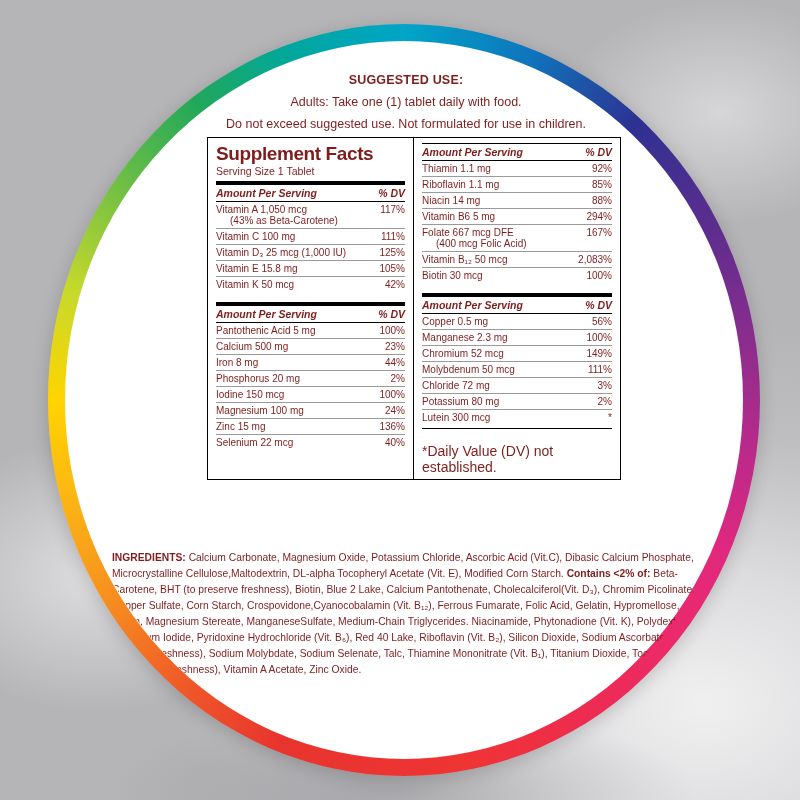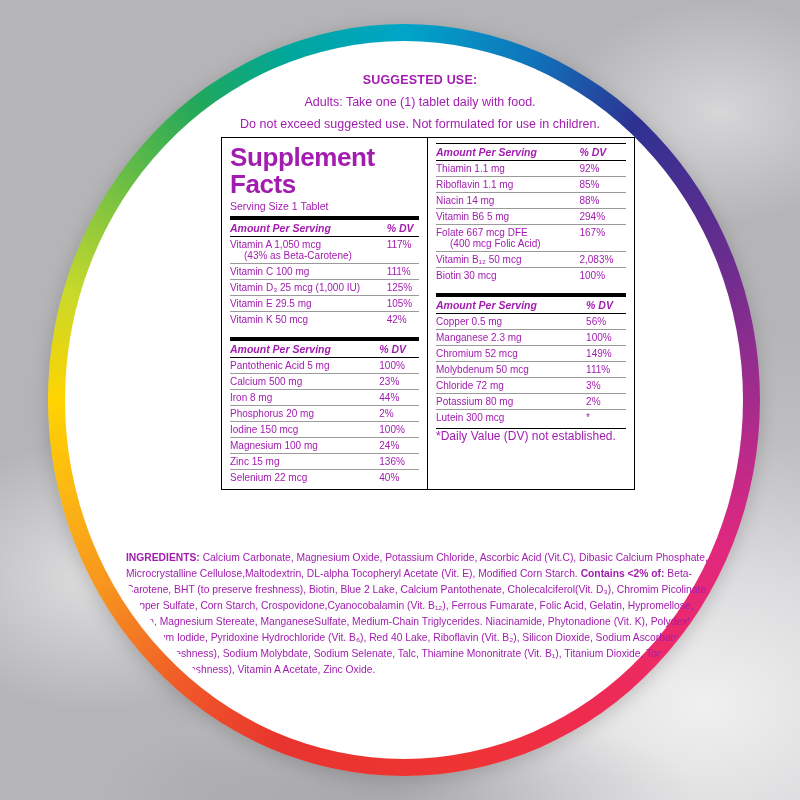--- a/index.html
+++ b/index.html
@@ -51,58 +51,58 @@
       #ef3434 330deg,
       #e8342e 360deg);
     box-shadow:0 4px 18px rgba(0,0,0,.18);
   }
   .ring:after{
     content:"";position:absolute;left:17px;top:17px;right:17px;bottom:17px;
     border-radius:50%;background:#ffffff;
   }
 
   .label{
-    position:absolute;left:80px;top:40px;width:680px;height:720px;
+    position:absolute;left:66px;top:40px;width:680px;height:720px;
     border-radius:50%;overflow:hidden;
-    color:#a21caf;
+    color:#7f1d1d;
   }
 
   
   .suggested{
     position:absolute;left:0;right:0;top:30px;text-align:center;
     font-size:12.5px;line-height:1.75;
   }
   .suggested .ttl{font-weight:bold;letter-spacing:.2px;font-size:12.5px;}
 
   
   .panel{
     position:absolute;left:141px;top:97px;width:412px;
     background:#fff;border:1.6px solid #000;
     display:flex;
   }
   .col{width:50%;box-sizing:border-box;padding:5px 8px 4px 8px;}
   .col.left{border-right:1.4px solid #000;}
-  .sf-title{font-size:26px;font-weight:bold;letter-spacing:-.4px;line-height:1.05;margin:1px 0 1px;}
+  .sf-title{font-size:19px;font-weight:bold;letter-spacing:-.4px;line-height:1.05;margin:1px 0 1px;}
   .serving{font-size:10.5px;margin-bottom:4px;}
 
   table{width:100%;border-collapse:collapse;font-size:10px;}
   td{padding:2px 0 2px;vertical-align:top;}
-  td.amt{white-space:nowrap;}
+  td.amt{text-align:right;white-space:nowrap;}
   tr.hdr td{
     font-weight:bold;font-size:10.5px;
     border-top:1.3px solid #000;border-bottom:1.3px solid #000;
     padding:2px 0;
     font-style:italic;
   }
   tr.hdr.first td{border-top:4.5px solid #000;}
   tr.row td{border-bottom:.7px solid #9a9a9a;}
   tr.row.last td{border-bottom:none;}
   .sub{display:block;padding-left:14px;}
   .gap{height:10px;}
-  .footnote{font-size:12px;margin-top:3px;border-top:1.3px solid #000;padding-top:0;}
+  .footnote{font-size:14px;margin-top:3px;border-top:1.3px solid #000;padding-top:14px;}
 
   
   .ingredients{
     position:absolute;left:46px;right:46px;top:510px;
     font-size:10.3px;line-height:1.55;
   }
   .ingredients b{font-weight:bold;}
 </style>
 </head>
 <body>
@@ -135,21 +135,21 @@
         </tr>
         <tr class="row">
           <td>Vitamin C 100 mg</td>
           <td class="amt">111%</td>
         </tr>
         <tr class="row">
           <td>Vitamin D₃ 25 mcg (1,000 IU)</td>
           <td class="amt">125%</td>
         </tr>
         <tr class="row">
-          <td>Vitamin E  29.5 mg</td>
+          <td>Vitamin E  15.8 mg</td>
           <td class="amt">105%</td>
         </tr>
         <tr class="row last">
           <td>Vitamin K 50 mcg</td>
           <td class="amt">42%</td>
         </tr>
       </tbody>
         </table>
 
       <div class="gap"></div>

